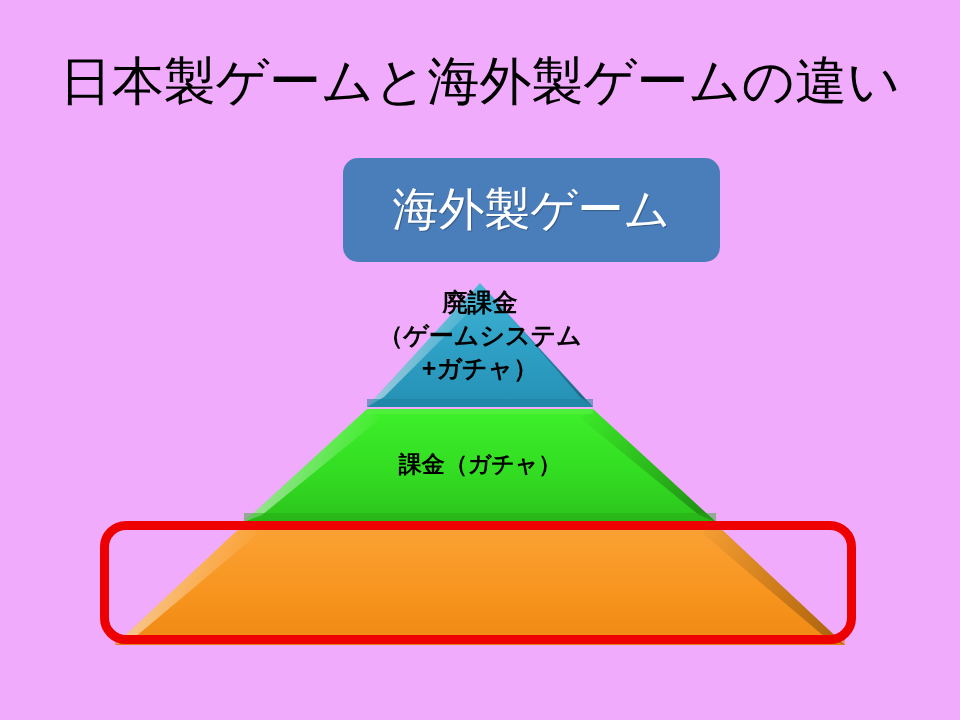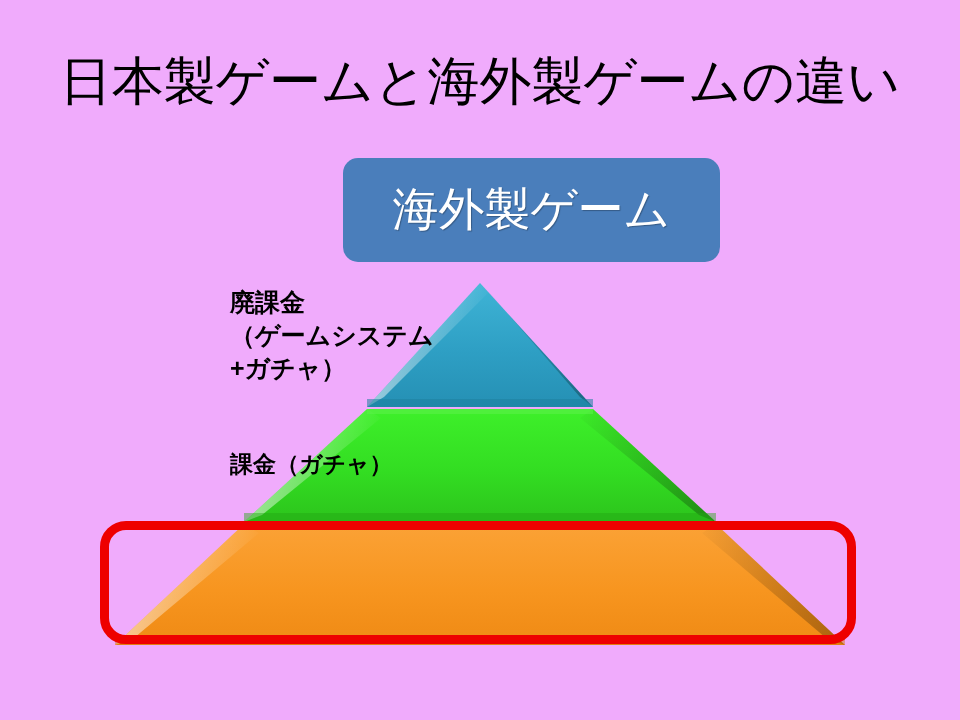--- a/index.html
+++ b/index.html
@@ -65,21 +65,21 @@
     left: 0;
     top: 0;
     width: 960px;
     height: 720px;
     pointer-events: none;
   }
 
   
   .tier-caption {
     position: absolute;
-    text-align: left;
+    text-align: center;
     font-family: "Liberation Sans", "DejaVu Sans", sans-serif;
     font-weight: 700;
     color: #000000;
     white-space: pre-line;
   }
   #caption-top {
     left: 230px;
     top: 286px;
     width: 500px;
     font-size: 25px;

